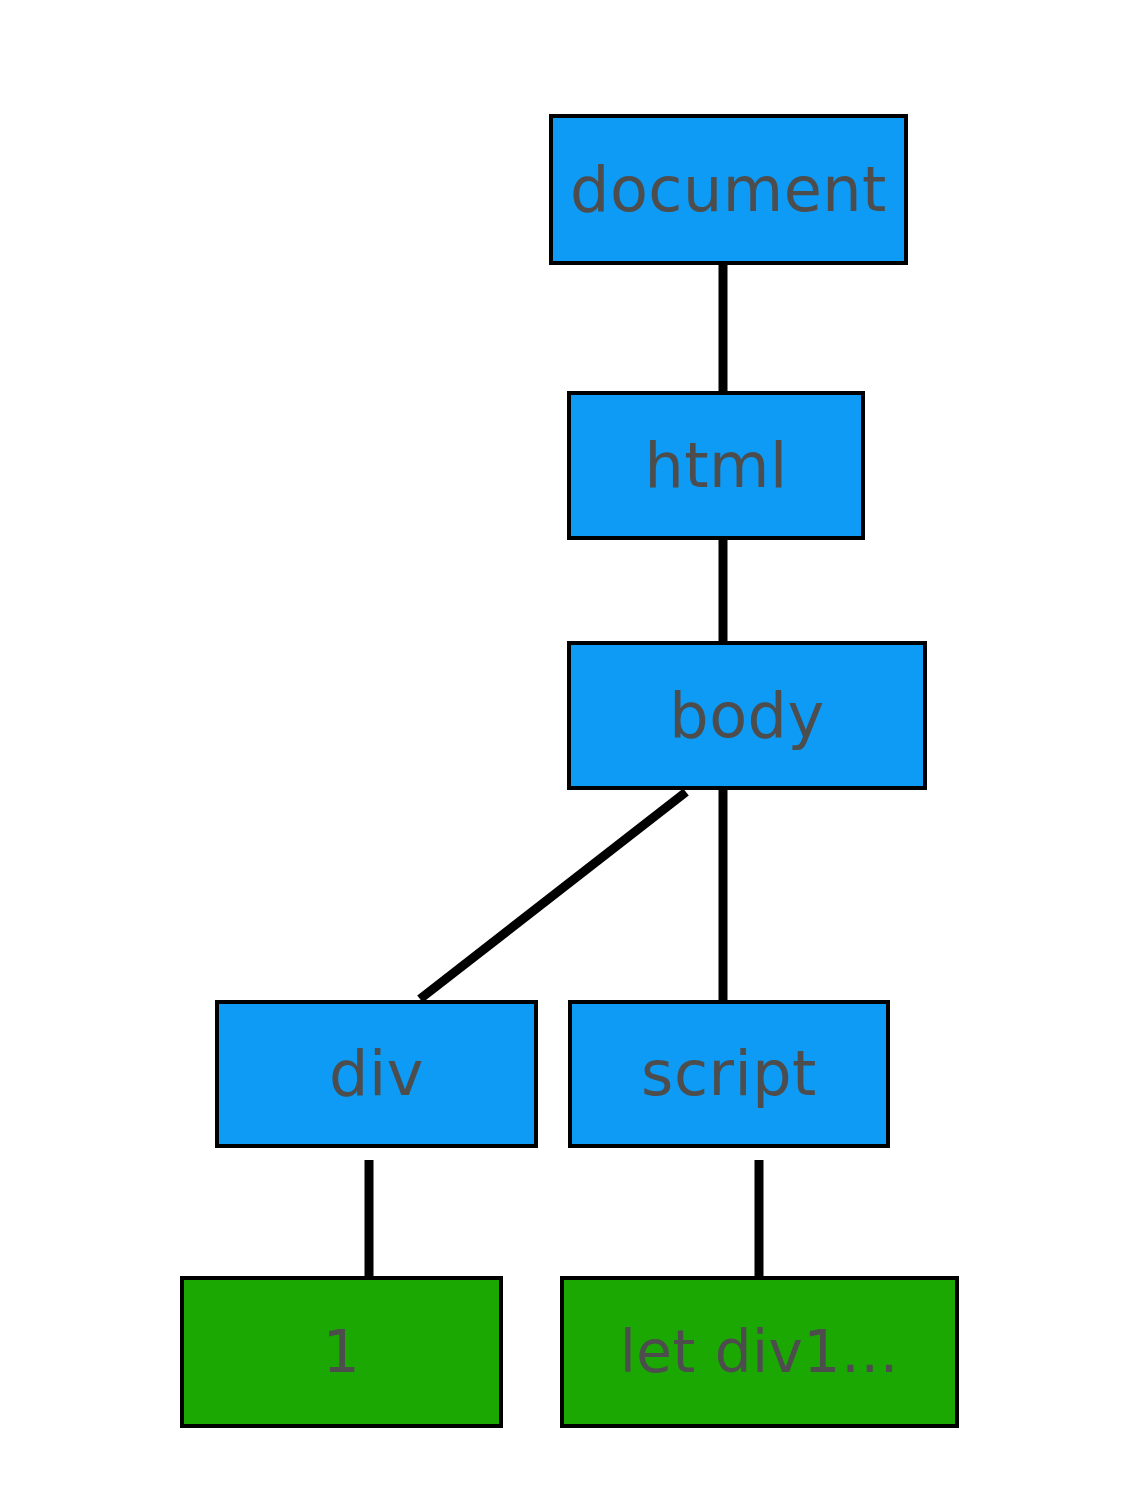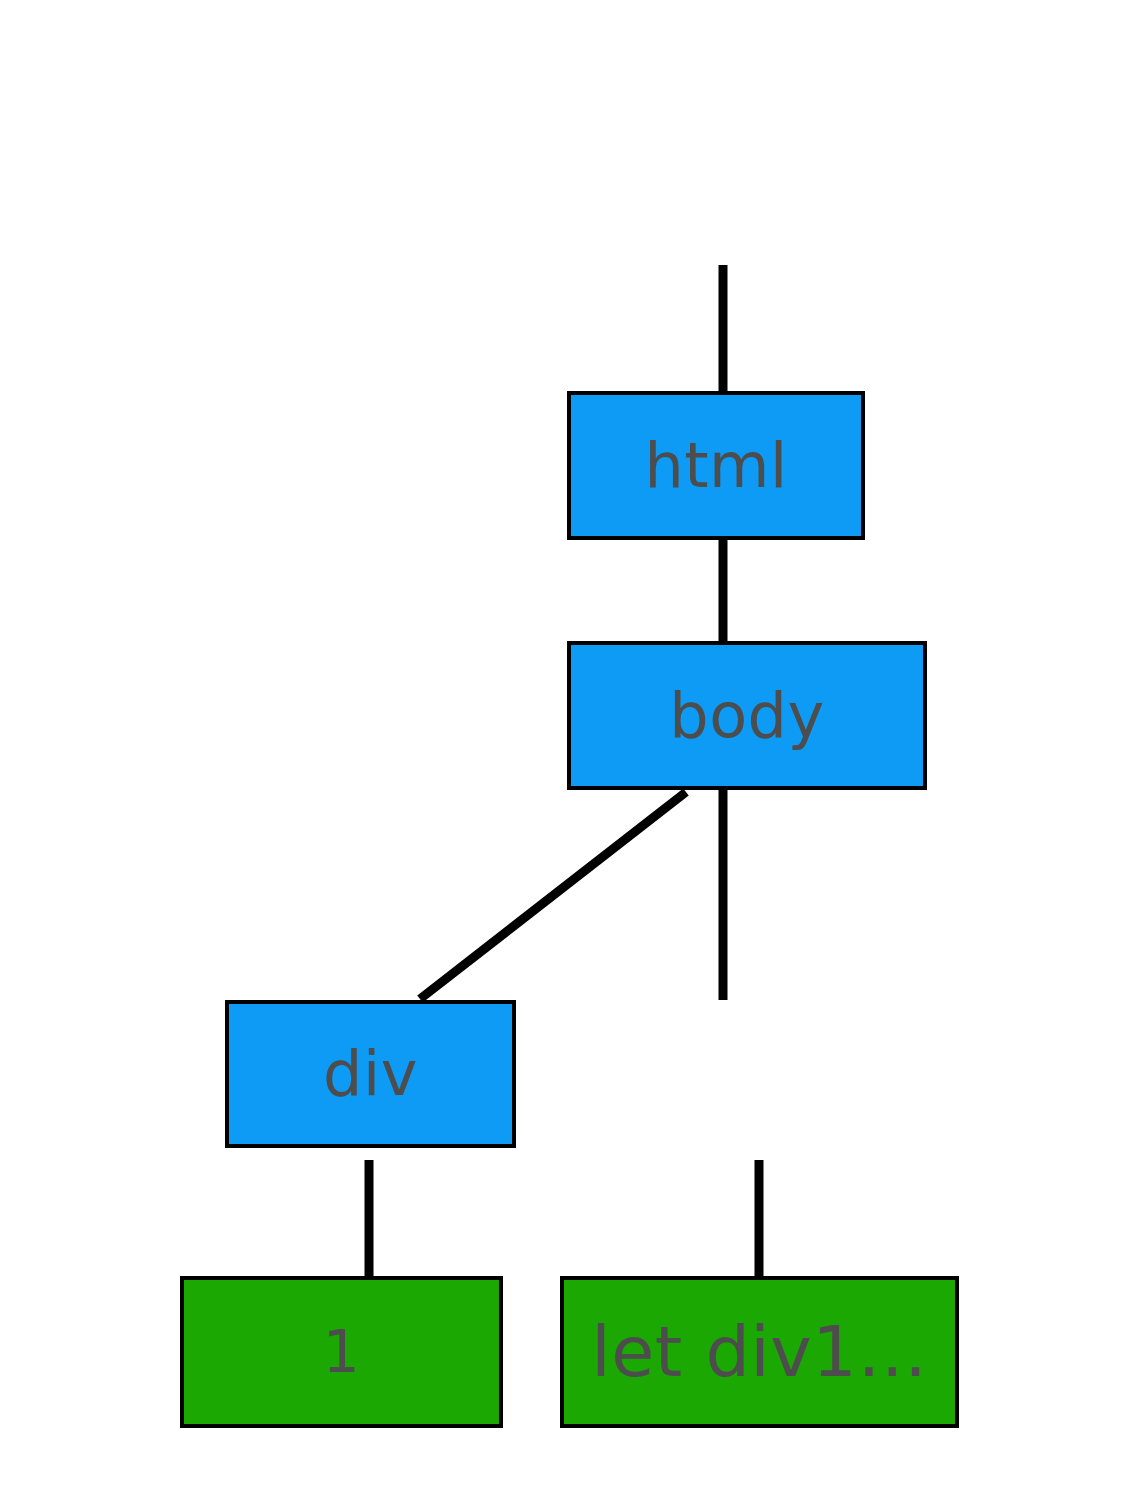--- a/index.html
+++ b/index.html
@@ -39,59 +39,65 @@
     letter-spacing: 0.5px;
     font-weight: 500;
     white-space: nowrap;
     user-select: none;
   }
 
   
   .n-document { left: 549px;  top: 114px;  width: 359px; height: 151px; }
   .n-html     { left: 567px;  top: 391px;  width: 298px; height: 149px; }
   .n-body     { left: 567px;  top: 641px;  width: 360px; height: 149px; }
-  .n-div      { left: 225px;  top: 1000px; width: 291px; height: 148px; }
+  .n-div      { left: 215px;  top: 1000px; width: 323px; height: 148px; }
   .n-script   { left: 568px;  top: 1000px; width: 322px; height: 148px; }
 
   
   .n-text1    { left: 180px;  top: 1276px; width: 323px; height: 152px; }
   .n-text2    { left: 560px;  top: 1276px; width: 399px; height: 152px; }
 
   .n-text1 .node-label { font-size: 58px; }
-  .n-text2 .node-label { font-size: 70px; }
+  .n-text2 .node-label { font-size: 58px; }
 </style>
 </head>
 <body>
 
 <div id="canvas">
 
   <svg class="edges" viewBox="0 0 1142 1487" width="1142" height="1487" xmlns="http://www.w3.org/2000/svg">
     <g stroke="#000000" stroke-width="9" stroke-linecap="butt" fill="none">
       <line x1="723" y1="265" x2="723" y2="391"></line>
       <line x1="723" y1="540" x2="723" y2="641"></line>
       <line x1="686" y1="792" x2="420" y2="999"></line>
       <line x1="723" y1="790" x2="723" y2="1000"></line>
       <line x1="369" y1="1160" x2="369" y2="1276"></line>
       <line x1="759" y1="1160" x2="759" y2="1276"></line>
     </g>
   </svg>
 
+  <div class="node n-document" style="background:#0d9bf5">
+    <span class="node-label">document</span>
+  </div>
 
   <div class="node n-html" style="background:#0d9bf5">
     <span class="node-label">html</span>
   </div>
 
   <div class="node n-body" style="background:#0d9bf5">
     <span class="node-label">body</span>
   </div>
 
   <div class="node n-div" style="background:#0d9bf5">
     <span class="node-label">div</span>
   </div>
 
+  <div class="node n-script" style="background:#0d9bf5">
+    <span class="node-label">script</span>
+  </div>
 
   <div class="node n-text1" style="background:#1ba803">
     <span class="node-label">1</span>
   </div>
 
   <div class="node n-text2" style="background:#1ba803">
     <span class="node-label">let div1…</span>
   </div>
 
 </div>

